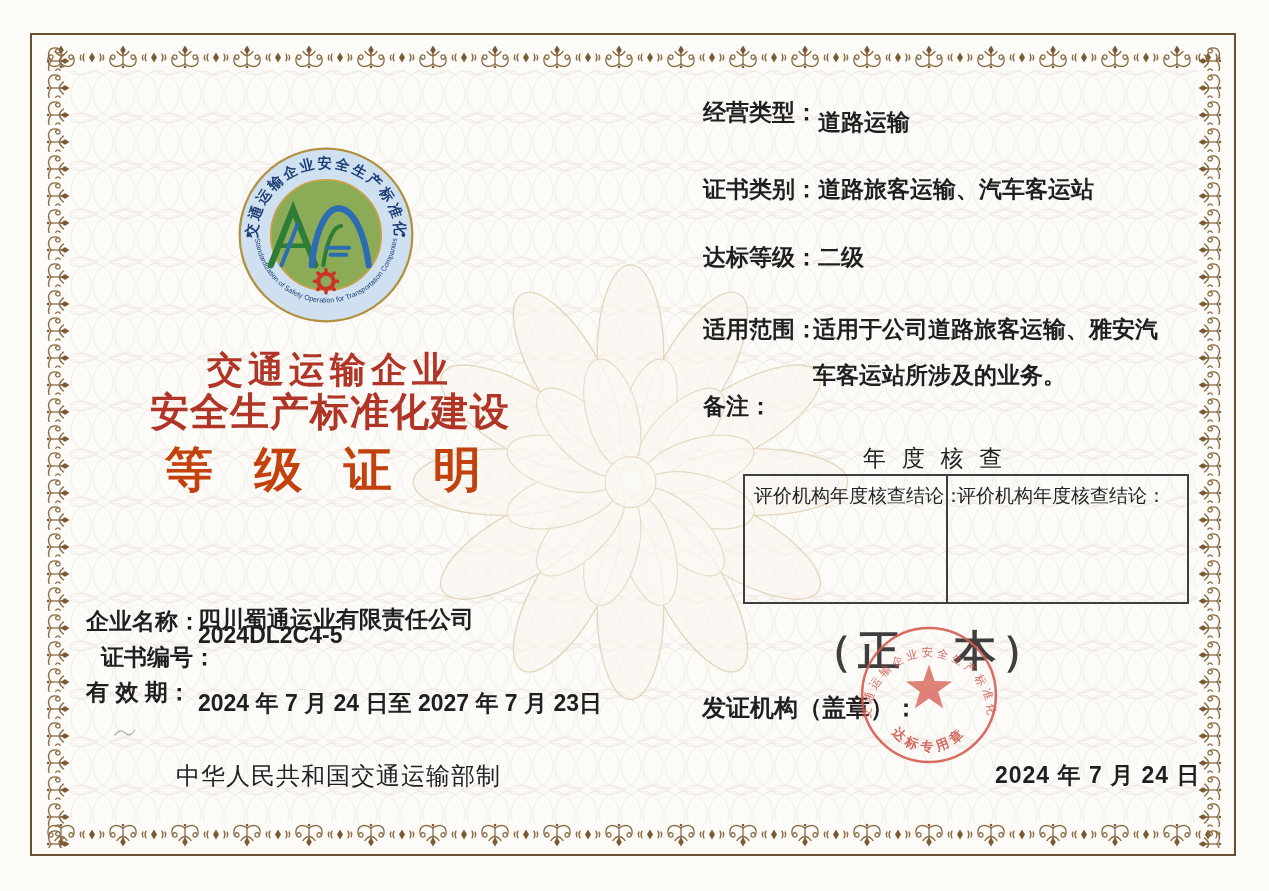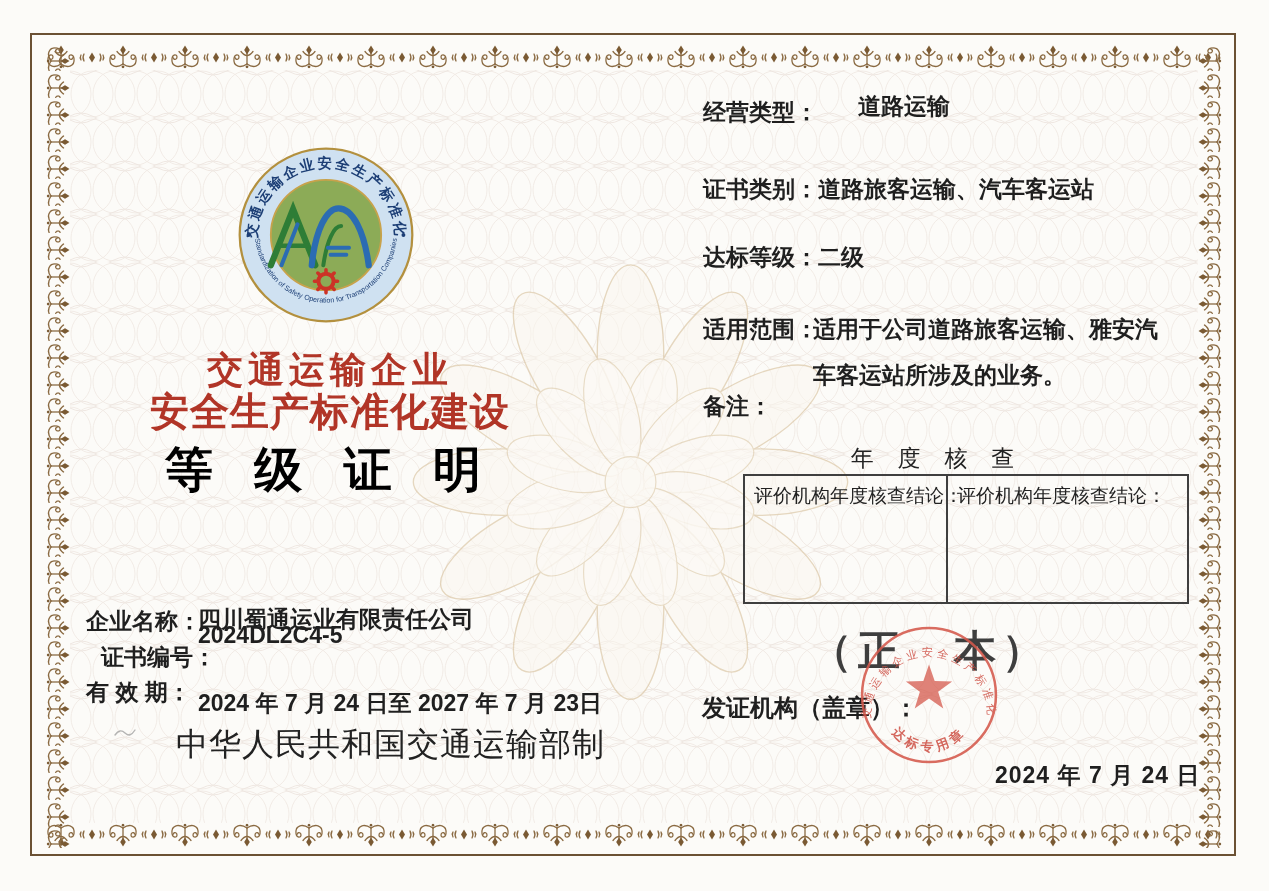--- a/index.html
+++ b/index.html
@@ -16,26 +16,26 @@
     border:2.5px solid #6b5134;
   }
   
   .strip{overflow:hidden;}
   
   .inner-field{left:70px; top:70px; width:1128px; height:753px;}
   
   .title-block{left:115px; top:352px; width:430px; text-align:center; z-index:4;}
   .title-l1{font-size:36px; font-weight:bold; letter-spacing:5px; color:#b13527; line-height:1.0;}
   .title-l2{font-size:39px; font-weight:bold; letter-spacing:1px; color:#b13527; line-height:1.0; margin-top:4px;}
-  .title-l3{font-size:48px; font-weight:bold; letter-spacing:14px; color:#000000; line-height:1.0; margin-top:15px;}
+  .title-l3{font-size:48px; font-weight:bold; letter-spacing:14px; color:#c2410c; line-height:1.0; margin-top:15px;}
   .fld-label{font-size:23px; font-weight:bold; white-space:nowrap; z-index:4;}
   .fld-value{font-size:23px; font-weight:bold; white-space:nowrap; z-index:4;}
   .serif{font-family:"Liberation Serif","DejaVu Serif",serif;}
-  .issuer-line{left:176px; top:723px; font-size:32px; color:#222; z-index:4; letter-spacing:1px;}
-  .annual-title{left:820px; top:443px; width:230px; text-align:center; font-size:23px; color:#222; letter-spacing:5px; z-index:4;font-family:Liberation Mono, monospace;}
+  .issuer-line{left:176px; top:760px; font-size:24px; color:#222; z-index:4; letter-spacing:1px;}
+  .annual-title{left:820px; top:443px; width:230px; text-align:center; font-size:23px; color:#222; letter-spacing:5px; z-index:4;}
   .review-table{
     left:743px; top:474px; width:442px; height:126px; z-index:4;
     border:2px solid #3f3f3f; display:flex; background:rgba(255,255,255,0.0);
   }
   .review-cell{height:100%; box-sizing:border-box; padding:7px 8px 0 9px;}
   .review-cell.c1{width:203px; border-right:2px solid #3f3f3f;}
   .review-cell.c2{flex:1;}
   .review-cell .hdr{font-size:19px; color:#222; white-space:nowrap;}
   .copy-type{left:760px; top:623px; width:340px; text-align:center; font-size:42px; color:#3e3e3e; letter-spacing:6px; z-index:5; font-weight:bold;}
   .issue-label{left:702px; top:692px; font-size:24px; font-weight:bold; z-index:4;}
@@ -208,21 +208,21 @@
 
   <div class="abs fld-label" style="left:101px;top:642px;">证书编号：</div>
   <div class="abs fld-value" style="left:198px;top:622px;">2024DL2C4-5</div>
 
   <div class="abs fld-label" style="left:86px;top:677px;">有 效 期：</div>
   <div class="abs fld-value" style="left:198px;top:676px;margin-top:12px;">2024 年 7 月 24 日至 2027 年 7 月 23日</div>
 
   <div class="abs issuer-line serif">中华人民共和国交通运输部制</div>
 
   <div class="abs fld-label" style="left:703px;top:97px;">经营类型：</div>
-  <div class="abs fld-value" style="left:818px;top:91px;margin-left:40px;">道路运输</div>
+  <div class="abs fld-value" style="left:818px;top:107px;">道路运输</div>
 
   <div class="abs fld-label" style="left:703px;top:174px;">证书类别：</div>
   <div class="abs fld-value" style="left:818px;top:174px;">道路旅客运输、汽车客运站</div>
 
   <div class="abs fld-label" style="left:703px;top:242px;">达标等级：</div>
   <div class="abs fld-value" style="left:818px;top:242px;">二级</div>
 
   <div class="abs fld-label" style="left:703px;top:314px;">适用范围：</div>
   <div class="abs fld-value" style="left:813px;top:314px;">适用于公司道路旅客运输、雅安汽</div>
   <div class="abs fld-value" style="left:813px;top:360px;">车客运站所涉及的业务。</div>

